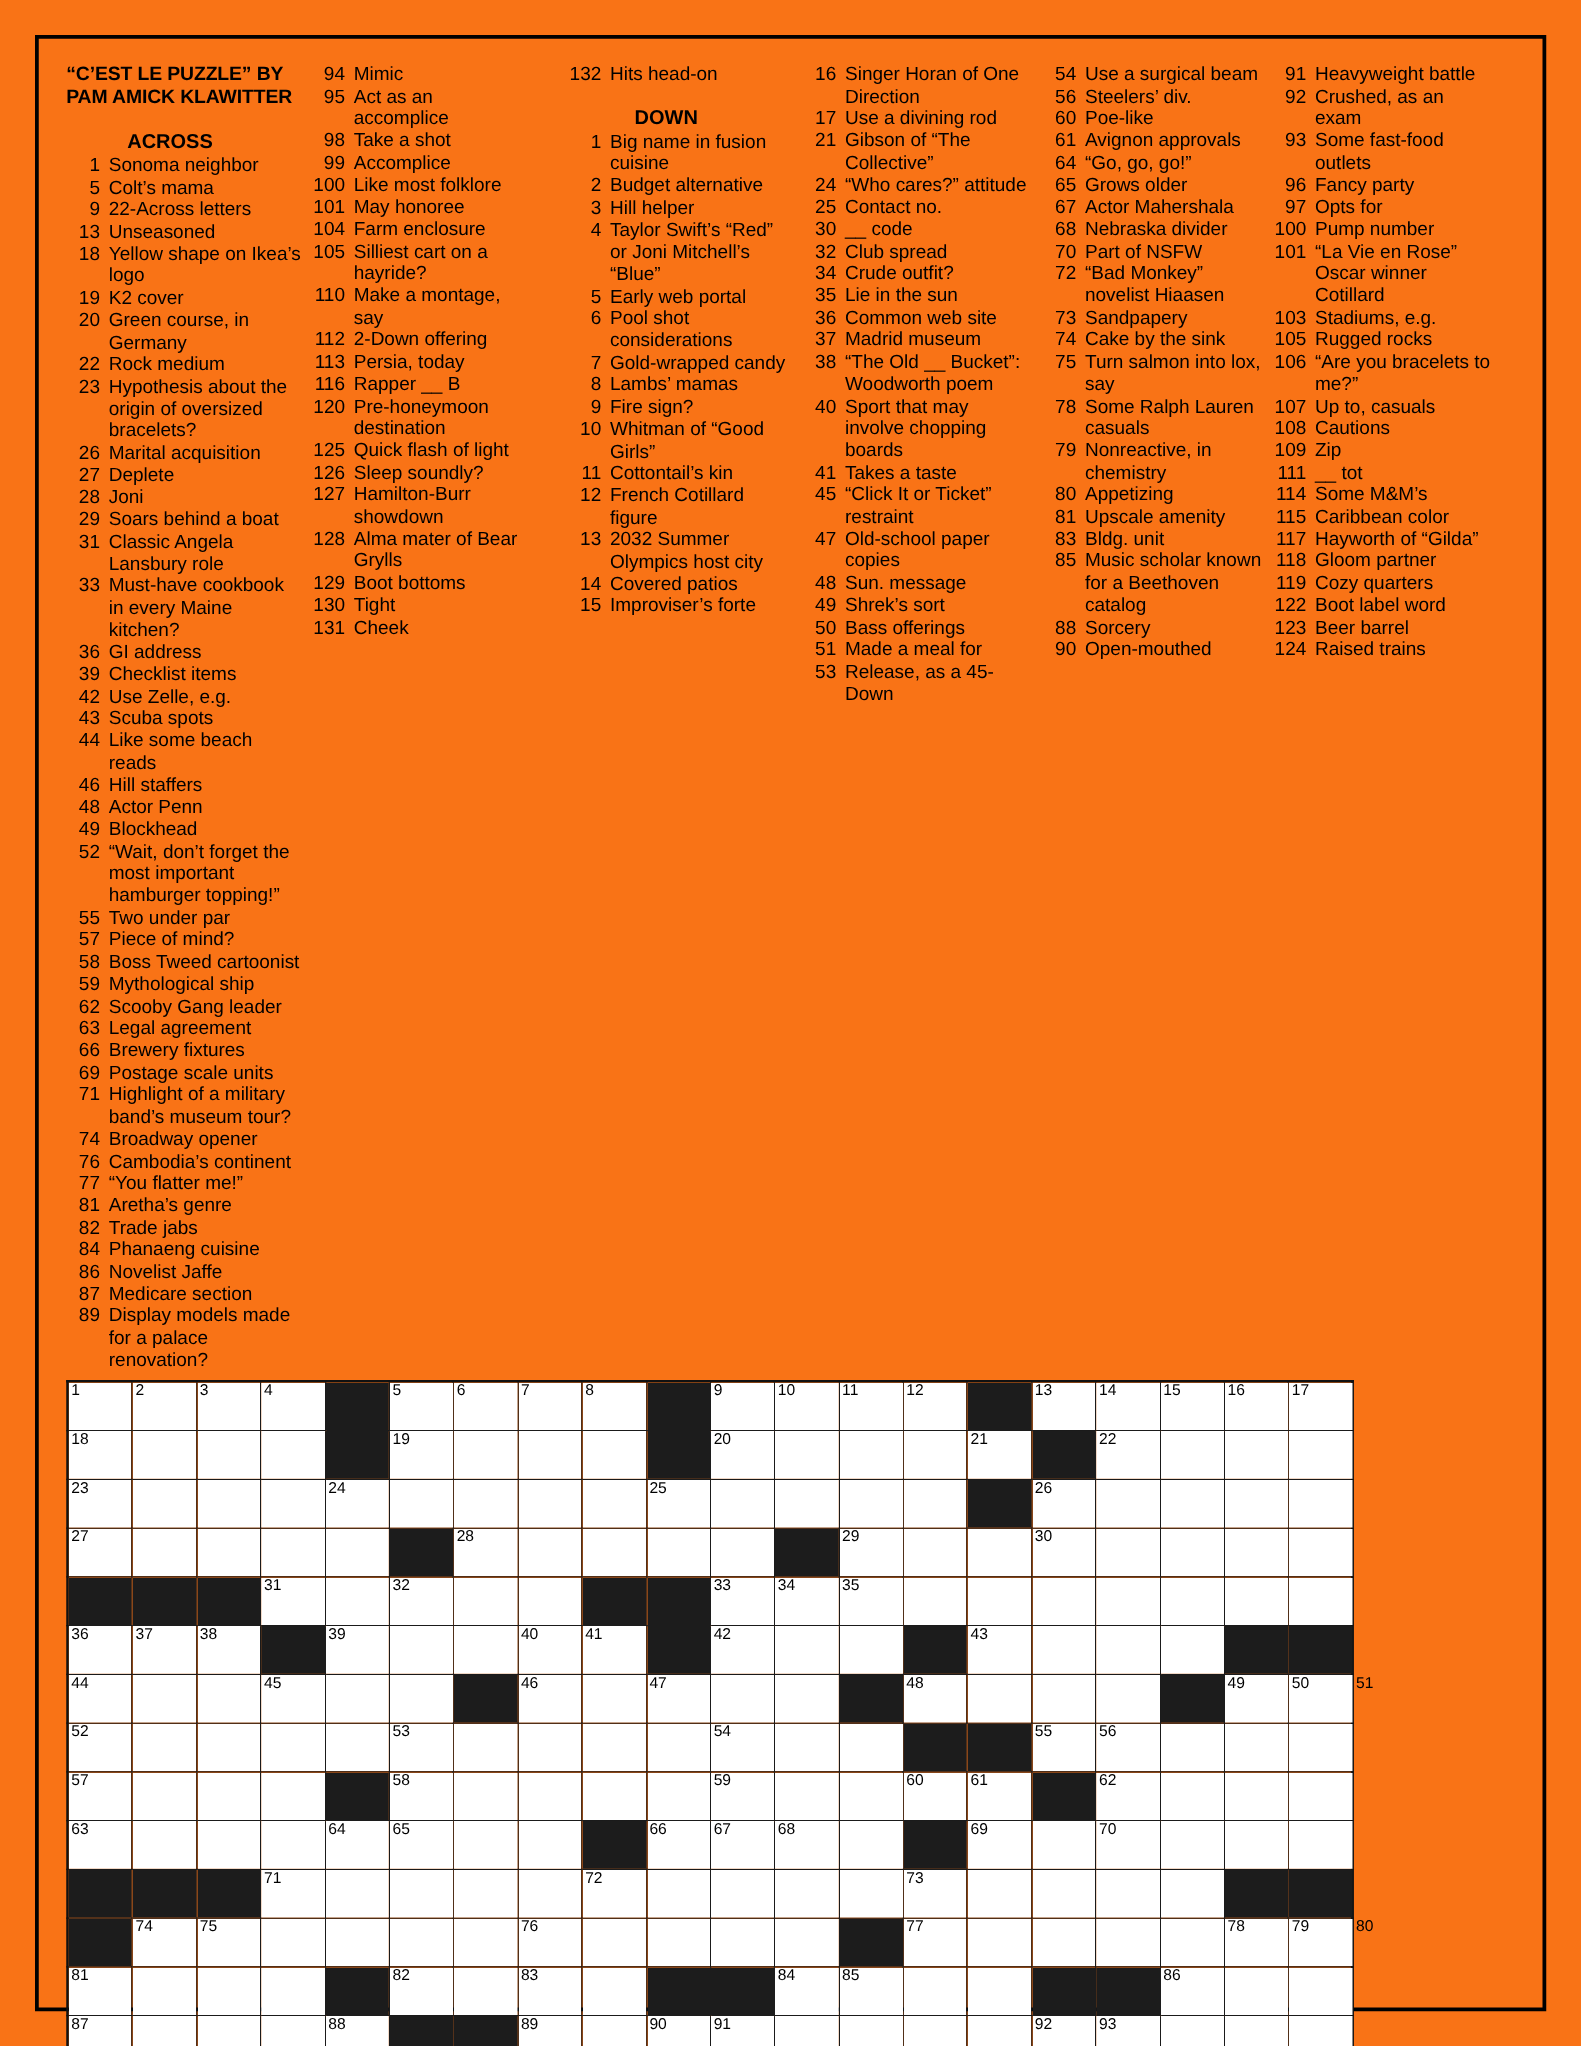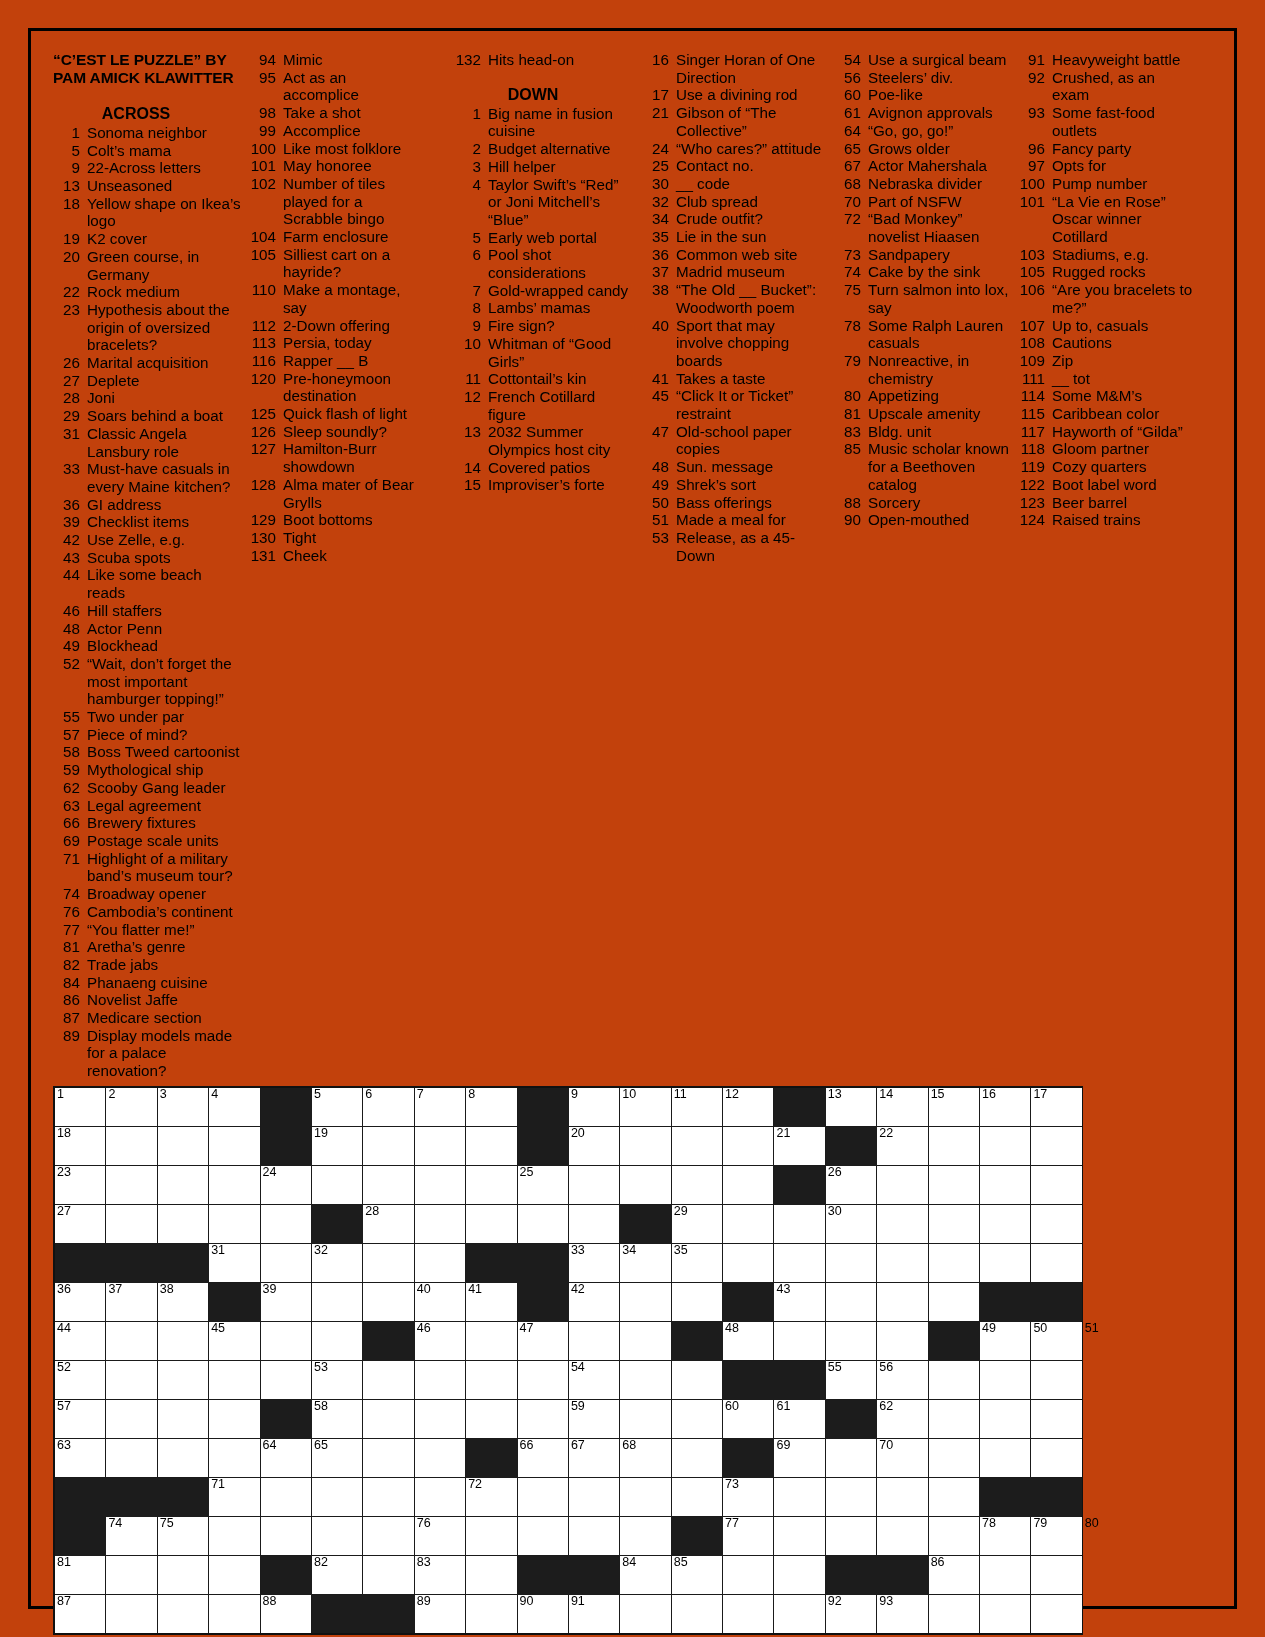--- a/index.html
+++ b/index.html
@@ -10,21 +10,21 @@
   }
   body {
     font-family: "Liberation Sans", sans-serif;
     color: #000000;
   }
   #page {
     position: relative;
     width: 1265px;
     height: 1637px;
     box-sizing: border-box;
-    background: #c2410c;
+    background: #f97316;
     padding: 28px 28px;
   }
   #frame {
     position: relative;
     width: 100%;
     height: 100%;
     box-sizing: border-box;
     border: 3px solid #000000;
     padding: 20px 22px 14px 22px;
   }
@@ -174,21 +174,21 @@
             <div class="clue">
               <span class="num">29</span>
               <span class="txt">Soars behind a boat</span>
             </div>
             <div class="clue">
               <span class="num">31</span>
               <span class="txt">Classic Angela Lansbury role</span>
             </div>
             <div class="clue">
               <span class="num">33</span>
-              <span class="txt">Must-have casuals in every Maine kitchen?</span>
+              <span class="txt">Must-have cookbook in every Maine kitchen?</span>
             </div>
             <div class="clue">
               <span class="num">36</span>
               <span class="txt">GI address</span>
             </div>
             <div class="clue">
               <span class="num">39</span>
               <span class="txt">Checklist items</span>
             </div>
             <div class="clue">
@@ -311,24 +311,20 @@
               <span class="num">99</span>
               <span class="txt">Accomplice</span>
             </div>
             <div class="clue">
               <span class="num">100</span>
               <span class="txt">Like most folklore</span>
             </div>
             <div class="clue">
               <span class="num">101</span>
               <span class="txt">May honoree</span>
-            </div>
-            <div class="clue">
-              <span class="num">102</span>
-              <span class="txt">Number of tiles played for a Scrabble bingo</span>
             </div>
             <div class="clue">
               <span class="num">104</span>
               <span class="txt">Farm enclosure</span>
             </div>
             <div class="clue">
               <span class="num">105</span>
               <span class="txt">Silliest cart on a hayride?</span>
             </div>
             <div class="clue">

